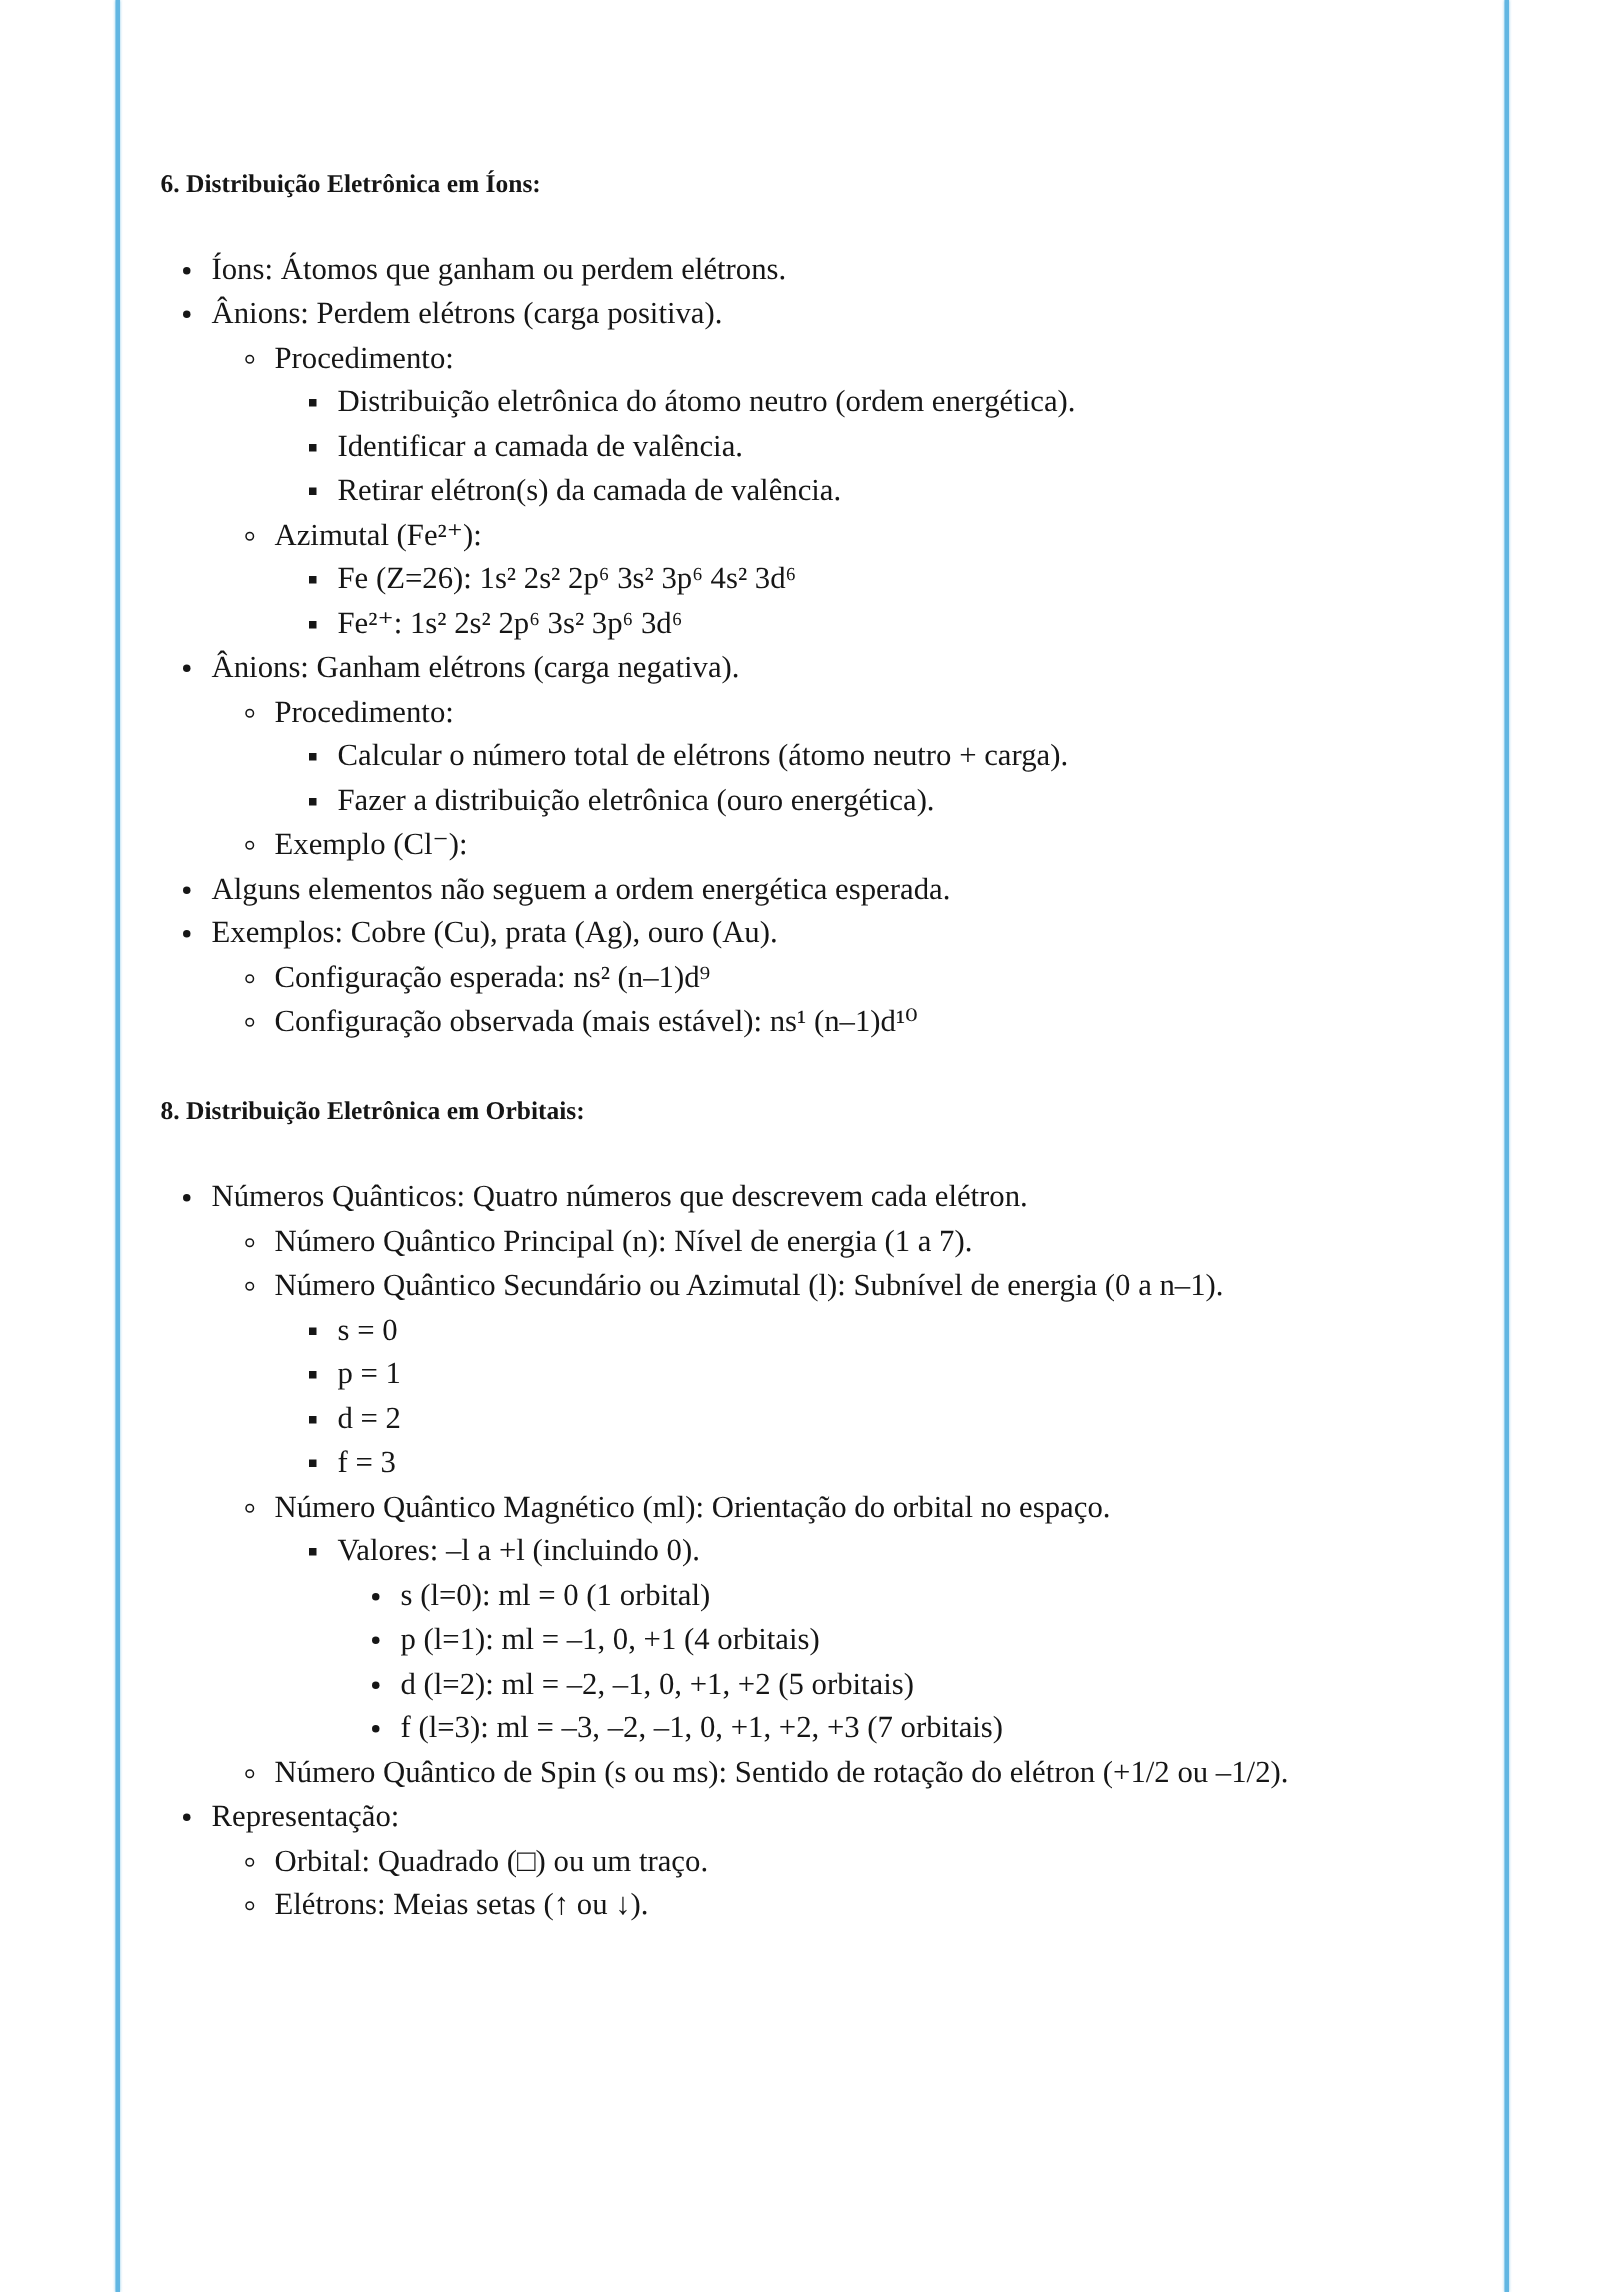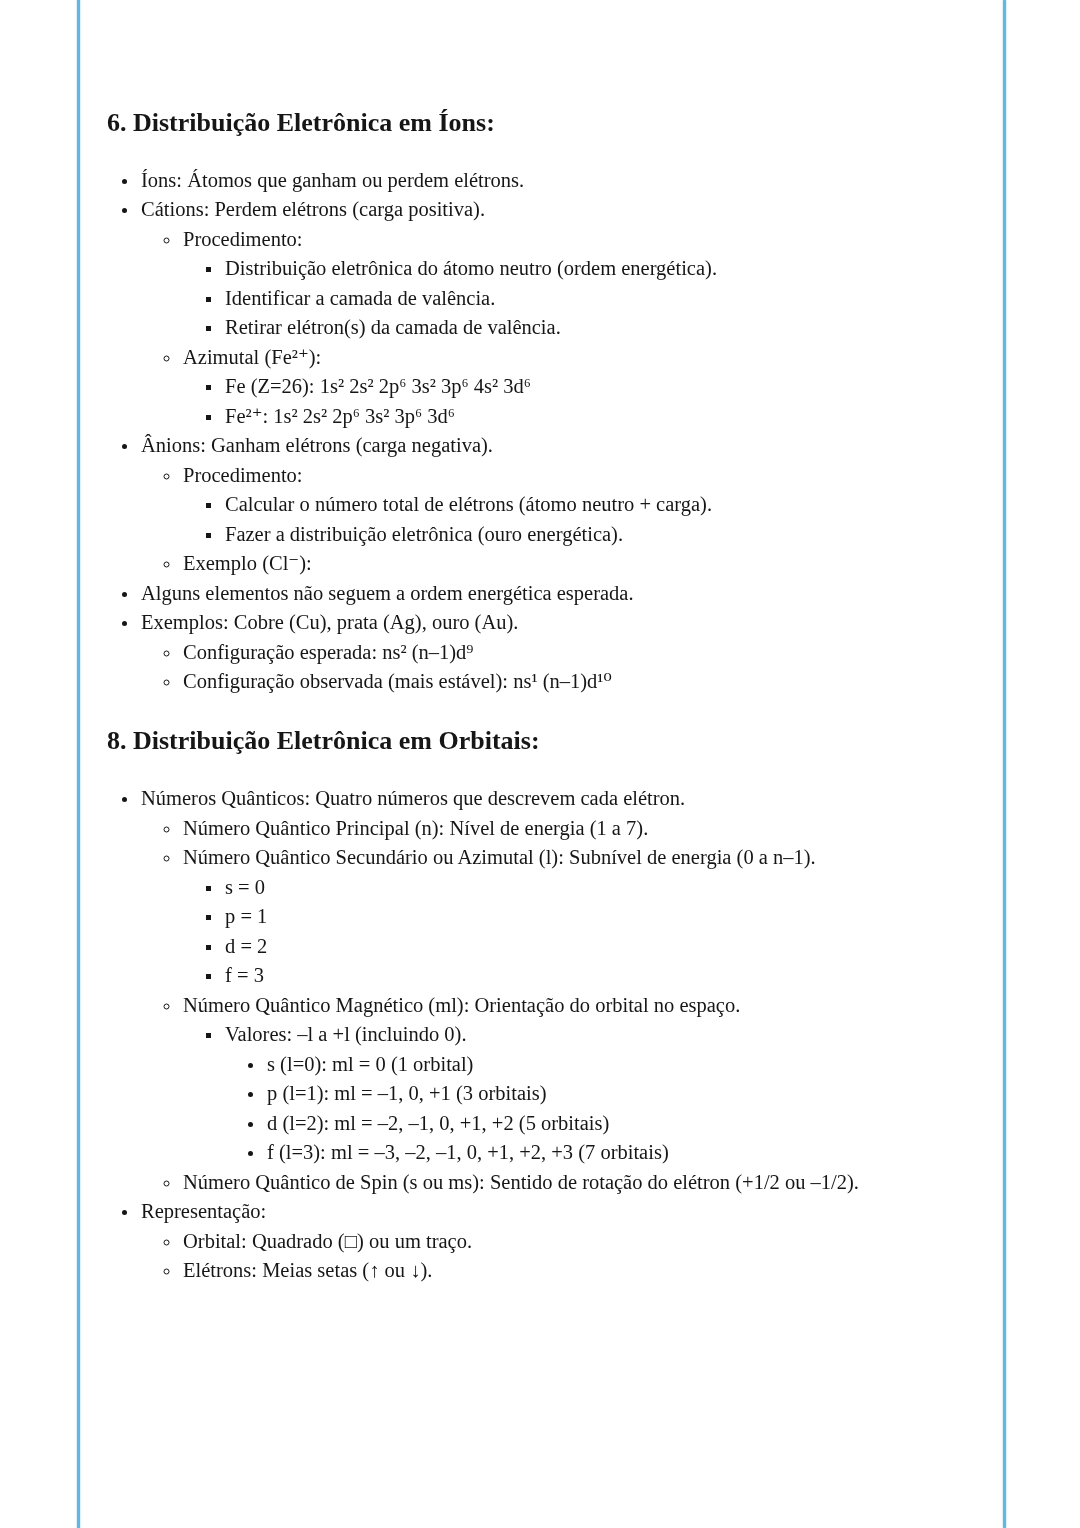--- a/index.html
+++ b/index.html
@@ -31,21 +31,21 @@
     position: absolute;
     left: 77px;
     top: 0;
     width: 927px;
     box-sizing: border-box;
     padding: 78px 24px 0 30px;
     font-size: 20.5px;
     line-height: 29.5px;
   }
   h2 {
-    font-size: 26px;
+    font-size: 17px;
     line-height: 29.5px;
     font-weight: bold;
     margin: 29.5px 0 28.5px 0;
   }
   ul {
     margin: 0;
     padding-left: 32px;
     list-style: disc outside;
   }
   ul ul {
@@ -70,21 +70,21 @@
 
   <main class="content">
 
     <section>
       <h2>6. Distribuição Eletrônica em Íons:</h2>
       <ul>
         <li>
           <span>Íons: Átomos que ganham ou perdem elétrons.</span>
         </li>
         <li>
-          <span>Cátions: Perdem elétrons (carga positiva).</span>
+          <span>Ânions: Perdem elétrons (carga positiva).</span>
           <ul>
             <li>
               <span>Procedimento:</span>
               <ul>
                 <li><span>Distribuição eletrônica do átomo neutro (ordem energética).</span></li>
                 <li><span>Identificar a camada de valência.</span></li>
                 <li><span>Retirar elétron(s) da camada de valência.</span></li>
               </ul>
             </li>
             <li>
@@ -147,21 +147,21 @@
                 <li><span>f = 3</span></li>
               </ul>
             </li>
             <li>
               <span>Número Quântico Magnético (ml): Orientação do orbital no espaço.</span>
               <ul>
                 <li>
                   <span>Valores: –l a +l (incluindo 0).</span>
                   <ul>
                     <li><span>s (l=0): ml = 0 (1 orbital)</span></li>
-                    <li><span>p (l=1): ml = –1, 0, +1 (3 orbitais)</span></li>
+                    <li><span>p (l=1): ml = –1, 0, +1 (4 orbitais)</span></li>
                     <li><span>d (l=2): ml = –2, –1, 0, +1, +2 (5 orbitais)</span></li>
                     <li><span>f (l=3): ml = –3, –2, –1, 0, +1, +2, +3 (7 orbitais)</span></li>
                   </ul>
                 </li>
               </ul>
             </li>
             <li>
               <span>Número Quântico de Spin (s ou ms): Sentido de rotação do elétron (+1/2 ou –1/2).</span>
             </li>
           </ul>

